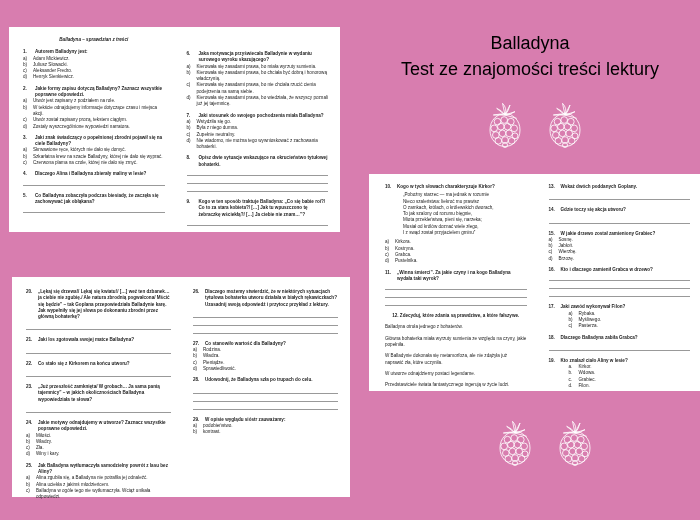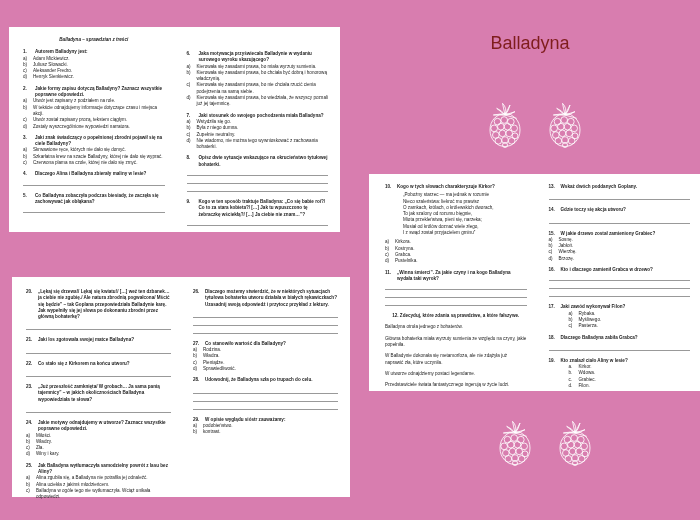--- a/index.html
+++ b/index.html
@@ -15,28 +15,29 @@
   .q-title { font-weight:bold; display:flex; }
   .q-num { width:12px; flex:none; }
   .opts { margin:0; padding:0; list-style:none; }
   .opt { display:flex; }
   .opt-letter { width:10px; flex:none; }
   .opts.indent .opt { padding-left:20px; }
   .line { border-top:0.8px solid #999; margin:7px 0; }
   .quote { padding-left:18px; margin:2px 0 3px 0; }
   .center-title { text-align:center; font-weight:bold; margin:4px 0 5px 0; }
   .stmt { margin:0 0 5px 0; }
-  .heading { position:absolute; left:360px; top:30px; width:340px; text-align:center; color:#7f1d1d; font-size:18px; line-height:26px; }
+  .heading { position:absolute; left:360px; top:30px; width:340px; text-align:center; color:#000000; font-size:18px; line-height:26px; }
   .rasp { position:absolute; }
 </style>
 </head>
 <body>
 
 <div class="heading">
   <div>Balladyna</div>
+  <div>Test ze znajomości treści lektury</div>
 </div>
 
 <svg width="0" height="0" style="position:absolute">
   <defs>
     <symbol id="rasp" viewBox="0 0 60 60">
       <g fill="none" stroke="#fff" stroke-width="1">
         <path d="M30 18 L27 4 M30 18 L36 6 M30 18 L42 14 M30 18 L20 10 M30 18 L16 18 M30 18 L44 22"></path>
         <path d="M27 4 q6 6 3 14 M36 6 q-2 8 -6 12 M42 14 q-6 4 -12 4 M20 10 q6 2 10 8 M16 18 q8 -2 14 0"></path>
         <ellipse cx="30" cy="36" rx="18" ry="20"></ellipse>
         <circle cx="21" cy="26" r="4"></circle>

